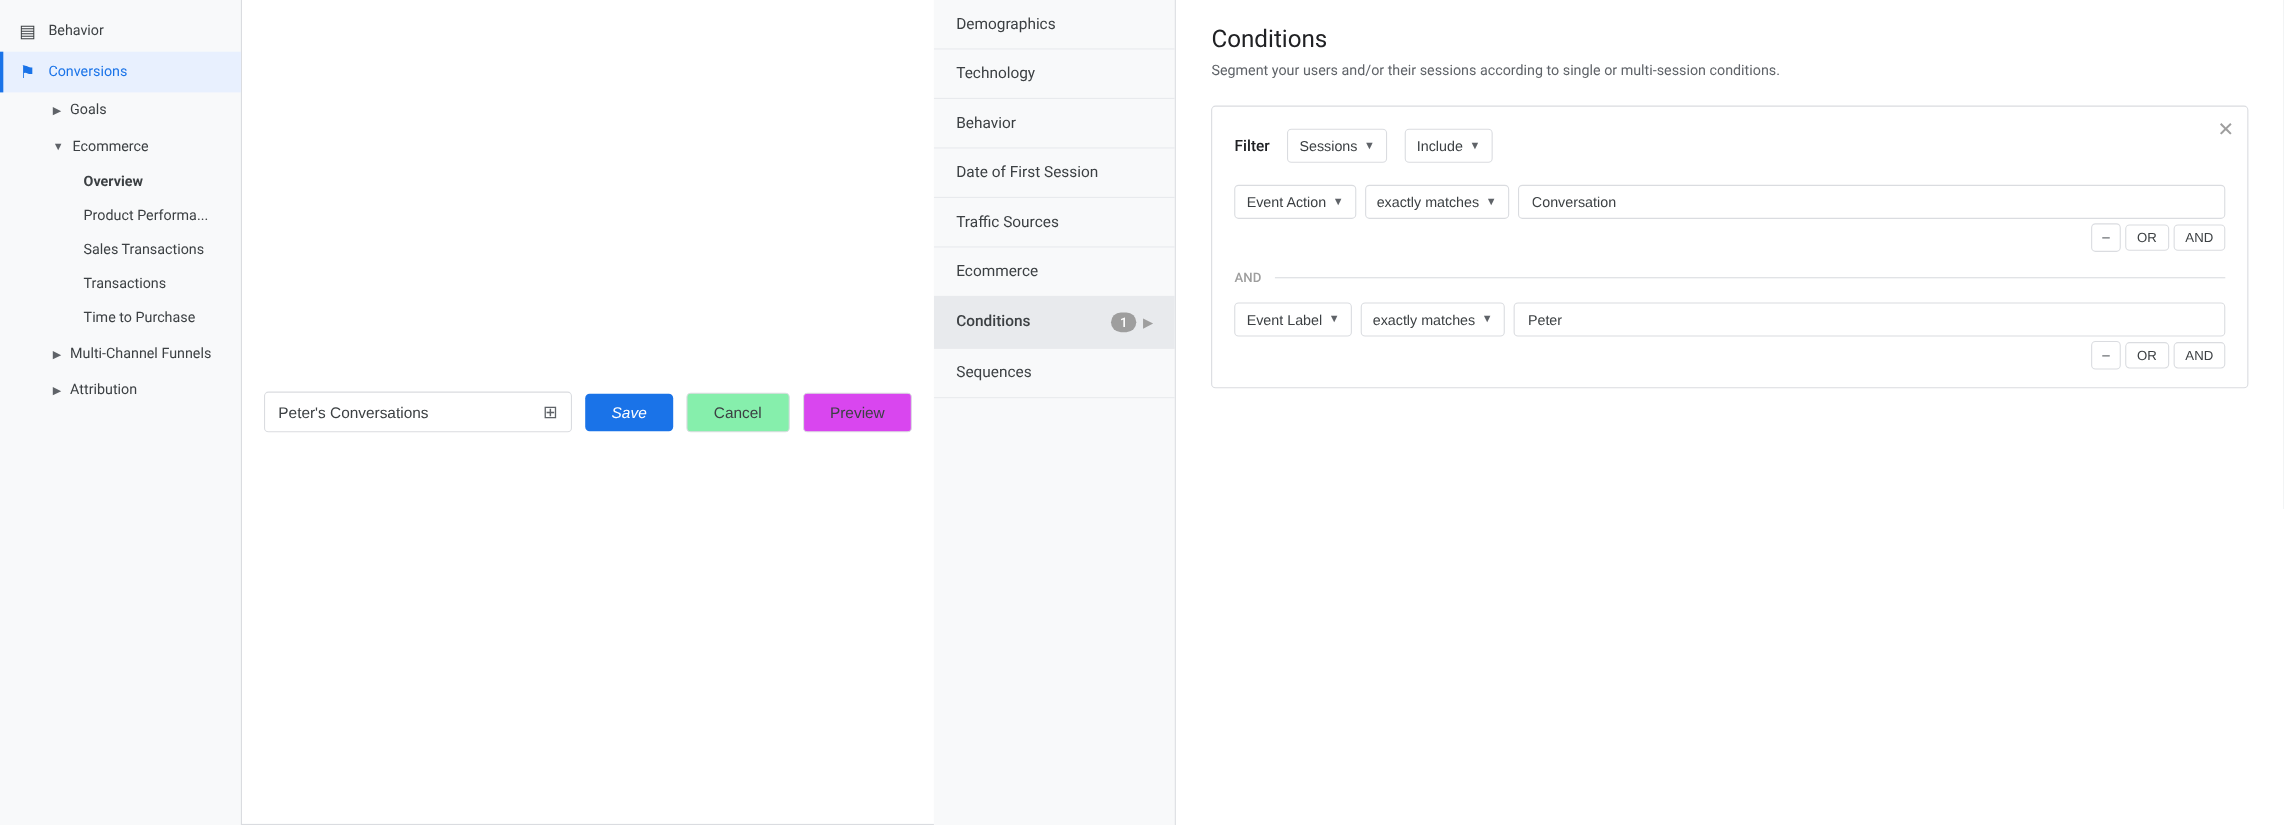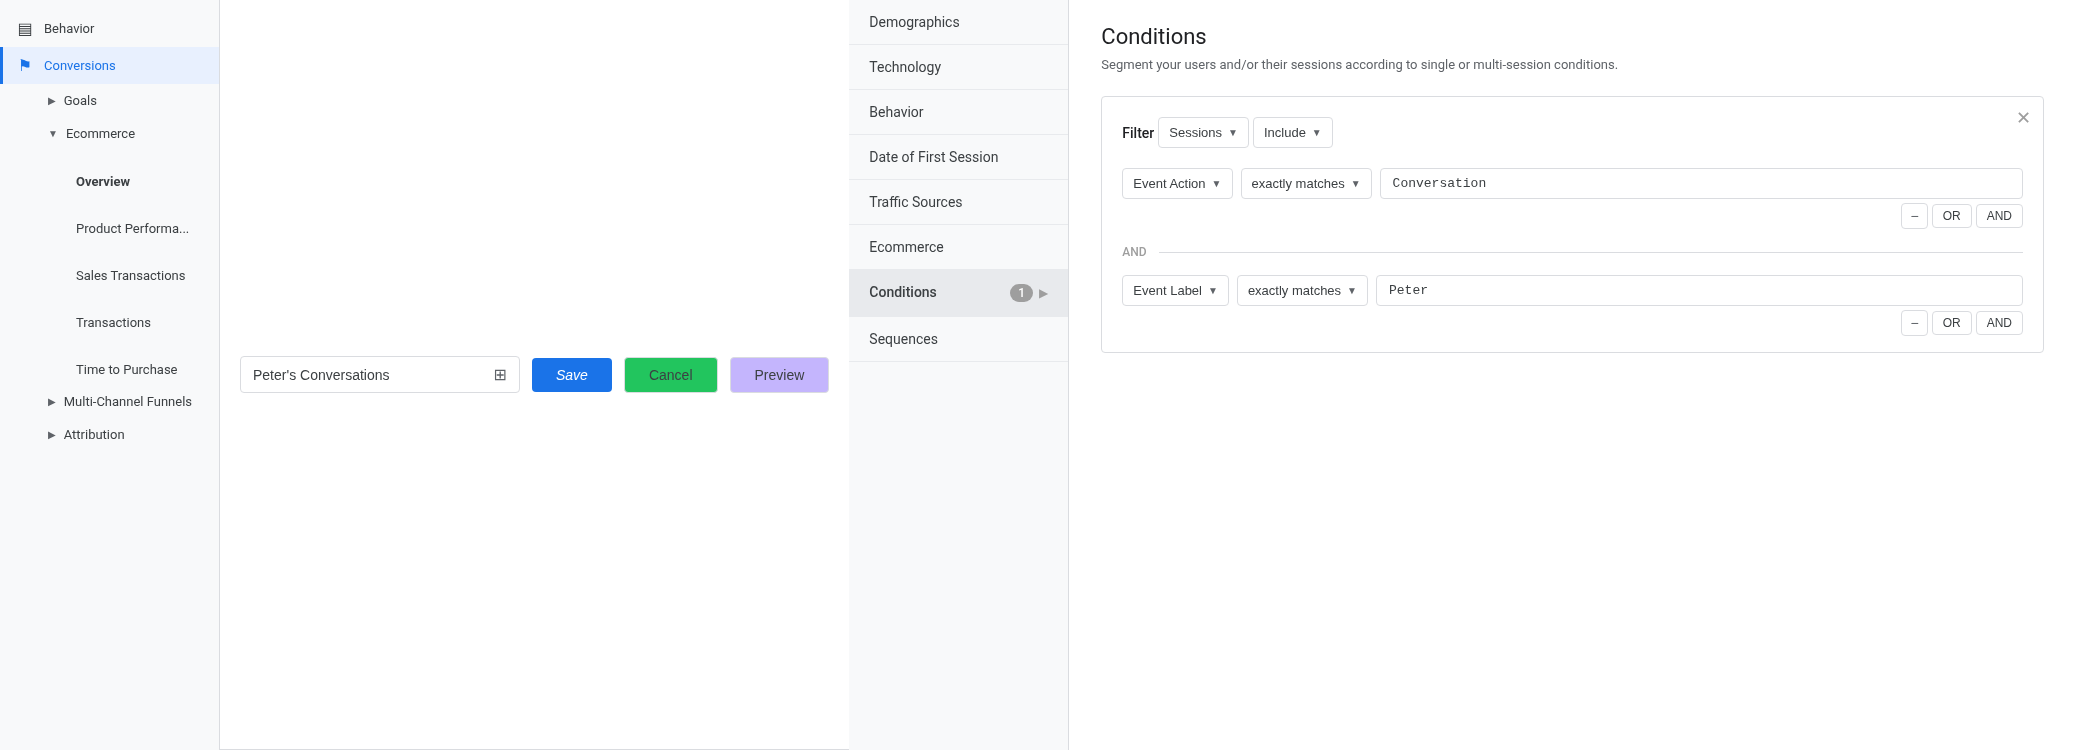--- a/index.html
+++ b/index.html
@@ -51,21 +51,20 @@
       text-align: center;
     }
     .sidebar-sub {
       padding-left: 32px;
       font-size: 13px;
       color: #3c4043;
     }
     .sidebar-sub-item {
       padding: 8px 16px 8px 0;
       cursor: pointer;
-      margin-top: 16px;
     }
     .sidebar-section-header {
       display: flex;
       align-items: center;
       padding: 9px 16px;
       font-size: 13px;
       color: #3c4043;
       cursor: pointer;
     }
     .expand-arrow { 
@@ -118,31 +117,31 @@
       color: #fff;
       border: none;
       border-radius: 4px;
       padding: 9px 24px;
       font-size: 14px;
       font-weight: 500;
       cursor: pointer;
       font-style: italic;
     }
     .btn-cancel {
-      background: #22c55e;
+      background: #86efac;
       color: #3c4043;
       border: 1px solid #dadce0;
       border-radius: 4px;
       padding: 9px 24px;
       font-size: 14px;
       font-weight: 500;
       cursor: pointer;
     }
     .btn-preview {
-      background: #c4b5fd;
+      background: #d946ef;
       color: #3c4043;
       border: 1px solid #dadce0;
       border-radius: 4px;
       padding: 9px 24px;
       font-size: 14px;
       font-weight: 500;
       cursor: pointer;
     }
 
     
@@ -217,21 +216,21 @@
     .filter-block {
       border: 1px solid #dadce0;
       border-radius: 4px;
       padding: 20px 20px 16px;
       margin-bottom: 16px;
       position: relative;
     }
     .filter-header {
       display: flex;
       align-items: center;
-      gap: 4px;
+      gap: 16px;
       margin-bottom: 20px;
     }
     .filter-label {
       font-weight: 500;
       font-size: 14px;
       color: #202124;
     }
     .filter-close {
       position: absolute;
       top: 12px;
@@ -270,21 +269,20 @@
       gap: 8px;
     }
     .filter-value-input {
       flex: 1;
       border: 1px solid #dadce0;
       border-radius: 4px;
       padding: 7px 12px;
       font-size: 13px;
       color: #3c4043;
       outline: none;
-      font-family: Liberation Mono, monospace;
     }
 
     
     .row-actions {
       display: flex;
       justify-content: flex-end;
       align-items: center;
       gap: 4px;
       margin-top: 4px;
     }

